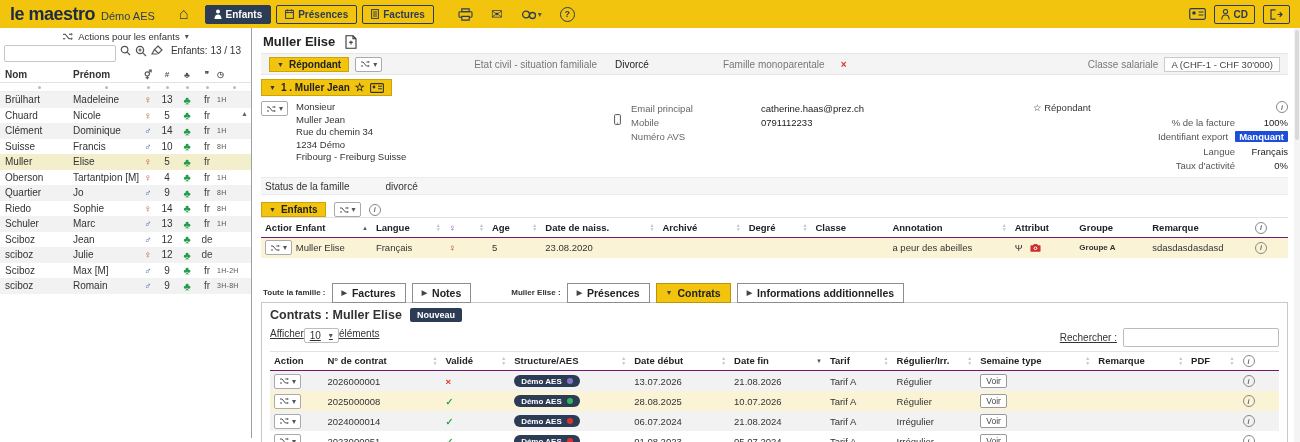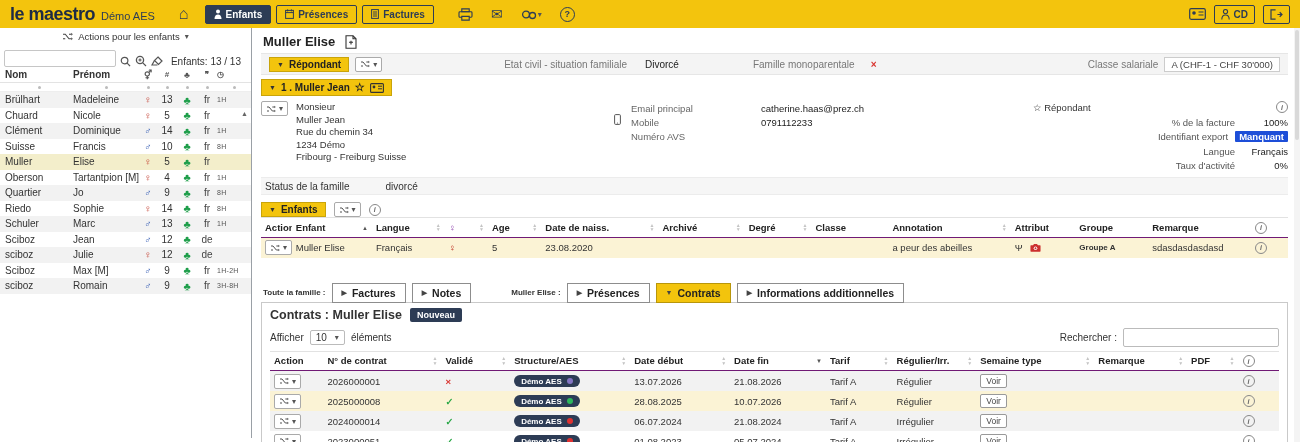--- a/index.html
+++ b/index.html
@@ -19,21 +19,21 @@
   .tb-ic{display:inline-flex;align-items:center;color:#2d3c55;cursor:pointer;}
   .tb-mail{font-size:14px;line-height:1;}
   .tb-help{width:13px;height:13px;border:1.3px solid #2d3c55;border-radius:50%;font-size:9px;font-weight:bold;display:inline-flex;align-items:center;justify-content:center;}
   .tb-right{margin-left:auto;display:flex;align-items:center;gap:8px;}
   .chip{display:inline-flex;align-items:center;gap:4px;border:1px solid #2d3c55;border-radius:2px;padding:2px 6px;height:19px;box-sizing:border-box;color:#2d3c55;font-weight:bold;font-size:10px;cursor:pointer;background:transparent;}
   .caret{font-size:8px;color:#555;}
 
   
   .sidebar{position:absolute;top:28px;left:0;width:252px;bottom:4px;border-right:1px solid #9aa0a6;background:#fff;box-sizing:border-box;}
   .sb-actions{height:17px;display:flex;align-items:center;justify-content:center;gap:5px;font-size:9.5px;color:#333;cursor:pointer;}
-  .sb-search{height:22px;display:flex;align-items:flex-end;gap:4px;padding:0 4px;}
+  .sb-search{height:22px;display:flex;align-items:flex-start;gap:4px;padding:0 4px;}
   .sb-search input{width:104px;height:15px;border:1px solid #c6c6c6;border-radius:2px;font-size:10px;padding:0 3px;box-sizing:content-box;}
   .sb-count{margin-left:auto;font-size:10px;color:#333;padding-right:6px;}
   .sb-head,.srow{display:flex;align-items:center;}
   .sb-head{height:15px;font-weight:bold;font-size:10px;border-bottom:1px solid #e3e3e3;}
   .sb-filter{height:8px;display:flex;align-items:center;border-bottom:1px solid #eee;}
   .fdot{width:3px;height:3px;border-radius:50%;background:#bbb;}
   .c-nom{width:68px;padding-left:5px;overflow:hidden;white-space:nowrap;}
   .c-pre{width:66px;overflow:hidden;white-space:nowrap;}
   .c-gen{width:18px;text-align:center;font-weight:bold;}
   .c-age{width:20px;text-align:center;}
@@ -49,21 +49,21 @@
 
   
   .main{position:absolute;top:28px;left:253px;right:6px;bottom:0;box-sizing:border-box;padding:0 6px 0 8px;}
   .title-row{display:flex;align-items:center;gap:10px;padding:6px 2px 4px;}
   .title-row h1{font-size:13px;margin:0;color:#222;}
   .band{display:flex;align-items:center;gap:6px;height:20px;background:#f4f4f4;border-top:1px solid #e6e6e6;border-bottom:1px solid #e6e6e6;padding:0 8px;font-size:10px;}
   .ybtn{display:inline-flex;align-items:center;gap:5px;background:#f3c40d;border:1px solid #c9a40a;padding:1px 7px;font-size:10px;font-weight:bold;color:#222;cursor:pointer;white-space:nowrap;}
   .ybtn .dn{font-size:7px;color:#333;}
   .act-btn{display:inline-flex;align-items:center;gap:3px;background:#fff;border:1px solid #aaa;border-radius:2px;padding:1px 4px;height:15px;box-sizing:border-box;cursor:pointer;}
   .lab{color:#777;}
-  .et-lab{margin-left:116px;}
+  .et-lab{margin-left:86px;}
   .et-val{margin-left:12px;color:#222;}
   .fam-lab{margin-left:68px;}
   .xred{color:#d9332e;font-weight:bold;margin-left:10px;cursor:pointer;}
   .classe{margin-left:auto;display:flex;align-items:center;gap:6px;}
   .classe .box{background:#fff;border:1px solid #ccc;padding:1px 6px;font-size:9.5px;color:#444;}
 
   .parent-header{margin-top:4px;}
   .parent-body{display:flex;padding:5px 0 4px;gap:8px;}
   .addr-col{display:flex;gap:8px;width:345px;}
   .addr{font-size:9.5px;line-height:1.32;color:#333;}
@@ -103,21 +103,21 @@
   .tabs-row{display:flex;align-items:center;gap:6px;margin-top:25px;border-bottom:1px solid #c9c9c9;padding:0 0 0 2px;}
   .tiny-lab{font-size:8px;font-weight:bold;color:#333;white-space:nowrap;}
   .tab{display:inline-flex;align-items:center;gap:5px;background:#fff;border:1px solid #8d8d8d;border-bottom-color:#8d8d8d;padding:3px 9px;font-size:10.5px;font-weight:bold;color:#222;cursor:pointer;margin-bottom:-1px;}
   .tab .tri{font-size:7px;color:#444;}
   .tab.active{background:#f3c40d;border-color:#b8960b;}
   .mj-lab{margin-left:34px;}
 
   .panel{border:1px solid #c9c9c9;border-top:none;padding:5px 8px 4px;}
   .panel h2{font-size:12.5px;margin:0 0 6px;display:flex;align-items:center;gap:8px;}
   .btn-navy{background:#2d3c55;color:#fff;font-size:9px;font-weight:bold;border:none;border-radius:2px;padding:2px 7px;cursor:pointer;font-family:inherit;}
-  .ctrl-row{display:flex;align-items:center;gap:6px;font-size:10px;margin-bottom:4px;}
+  .ctrl-row{display:flex;align-items:flex-start;font-size:10px;margin-bottom:4px;text-decoration:underline;}
   .selbox{display:inline-flex;align-items:center;gap:8px;border:1px solid #bbb;border-radius:2px;background:#fff;padding:1px 5px;cursor:pointer;}
   .search-right{margin-left:auto;display:flex;align-items:center;gap:6px;}
   .search-right input{width:150px;height:15px;border:1px solid #bbb;border-radius:2px;}
   .voir{background:#fff;border:1px solid #999;border-radius:2px;font-size:8.5px;padding:1px 5px;color:#444;cursor:pointer;font-family:inherit;}
 
   .vscroll{position:absolute;top:28px;right:0;bottom:0;width:6px;background:#f4f4f4;}
   .vthumb{position:absolute;top:2px;left:1px;width:4px;height:110px;background:#d9d9d9;border-radius:2px;}
   svg{display:block;}
 </style>
 </head>

